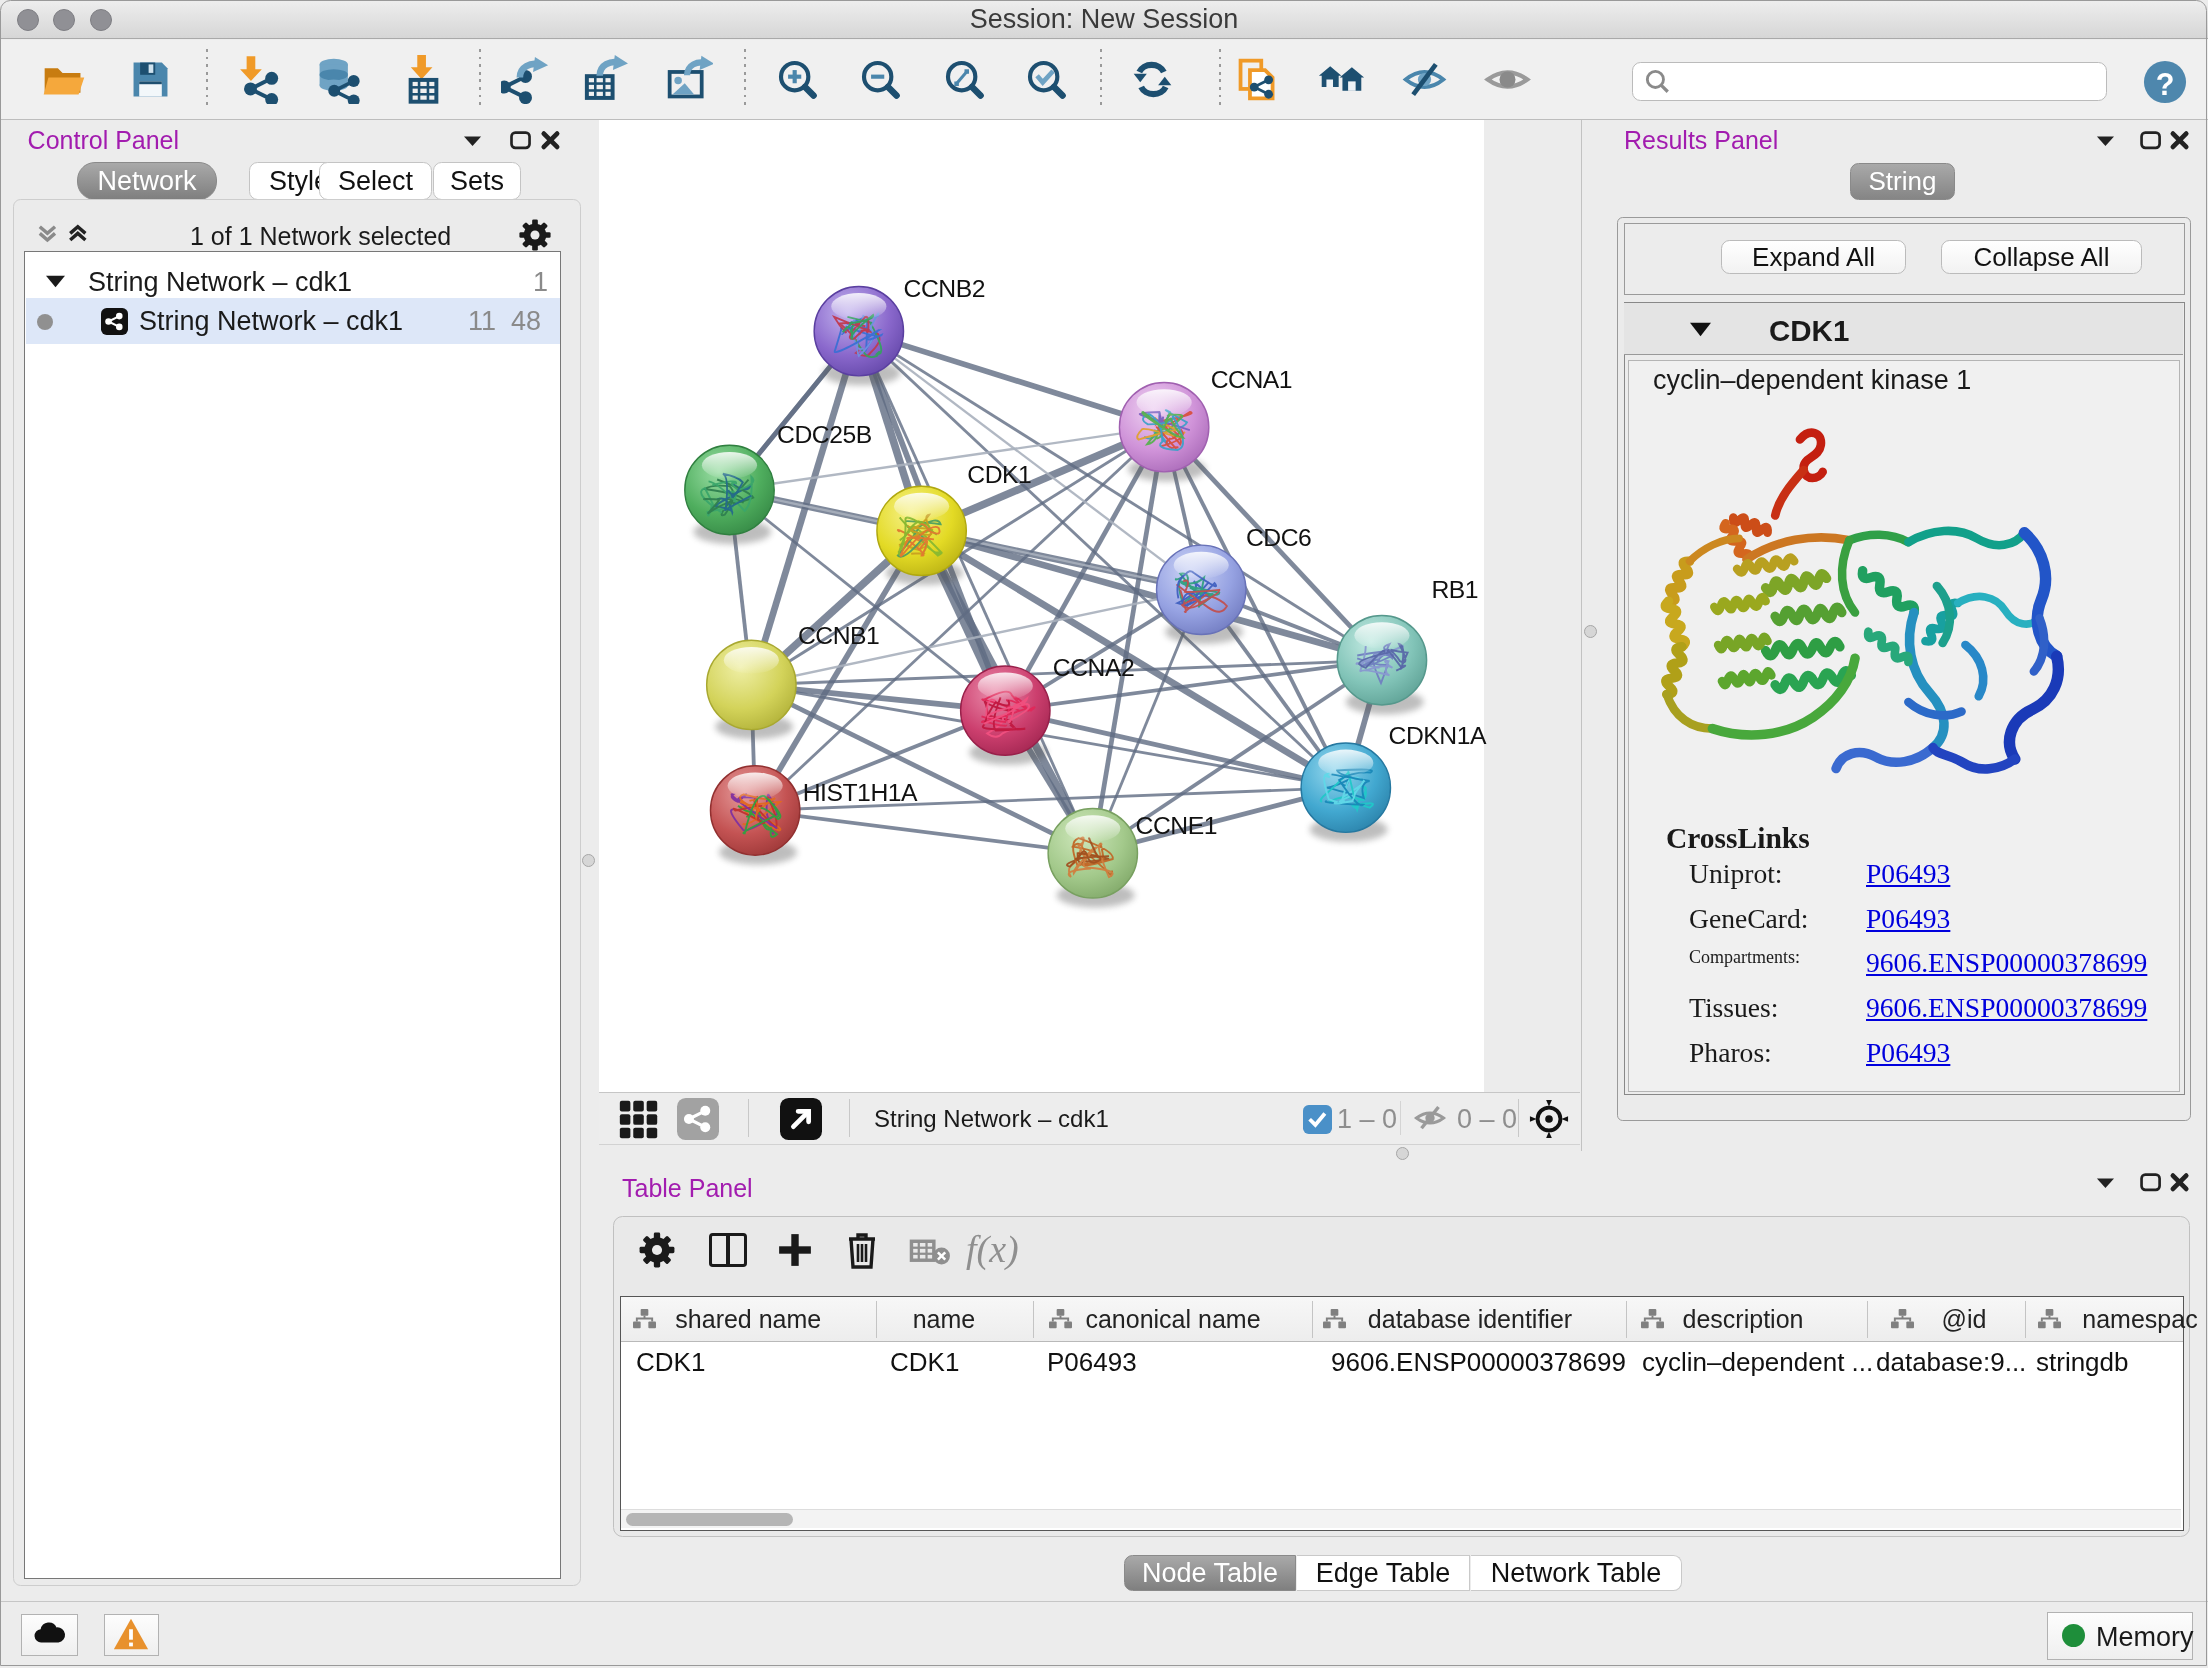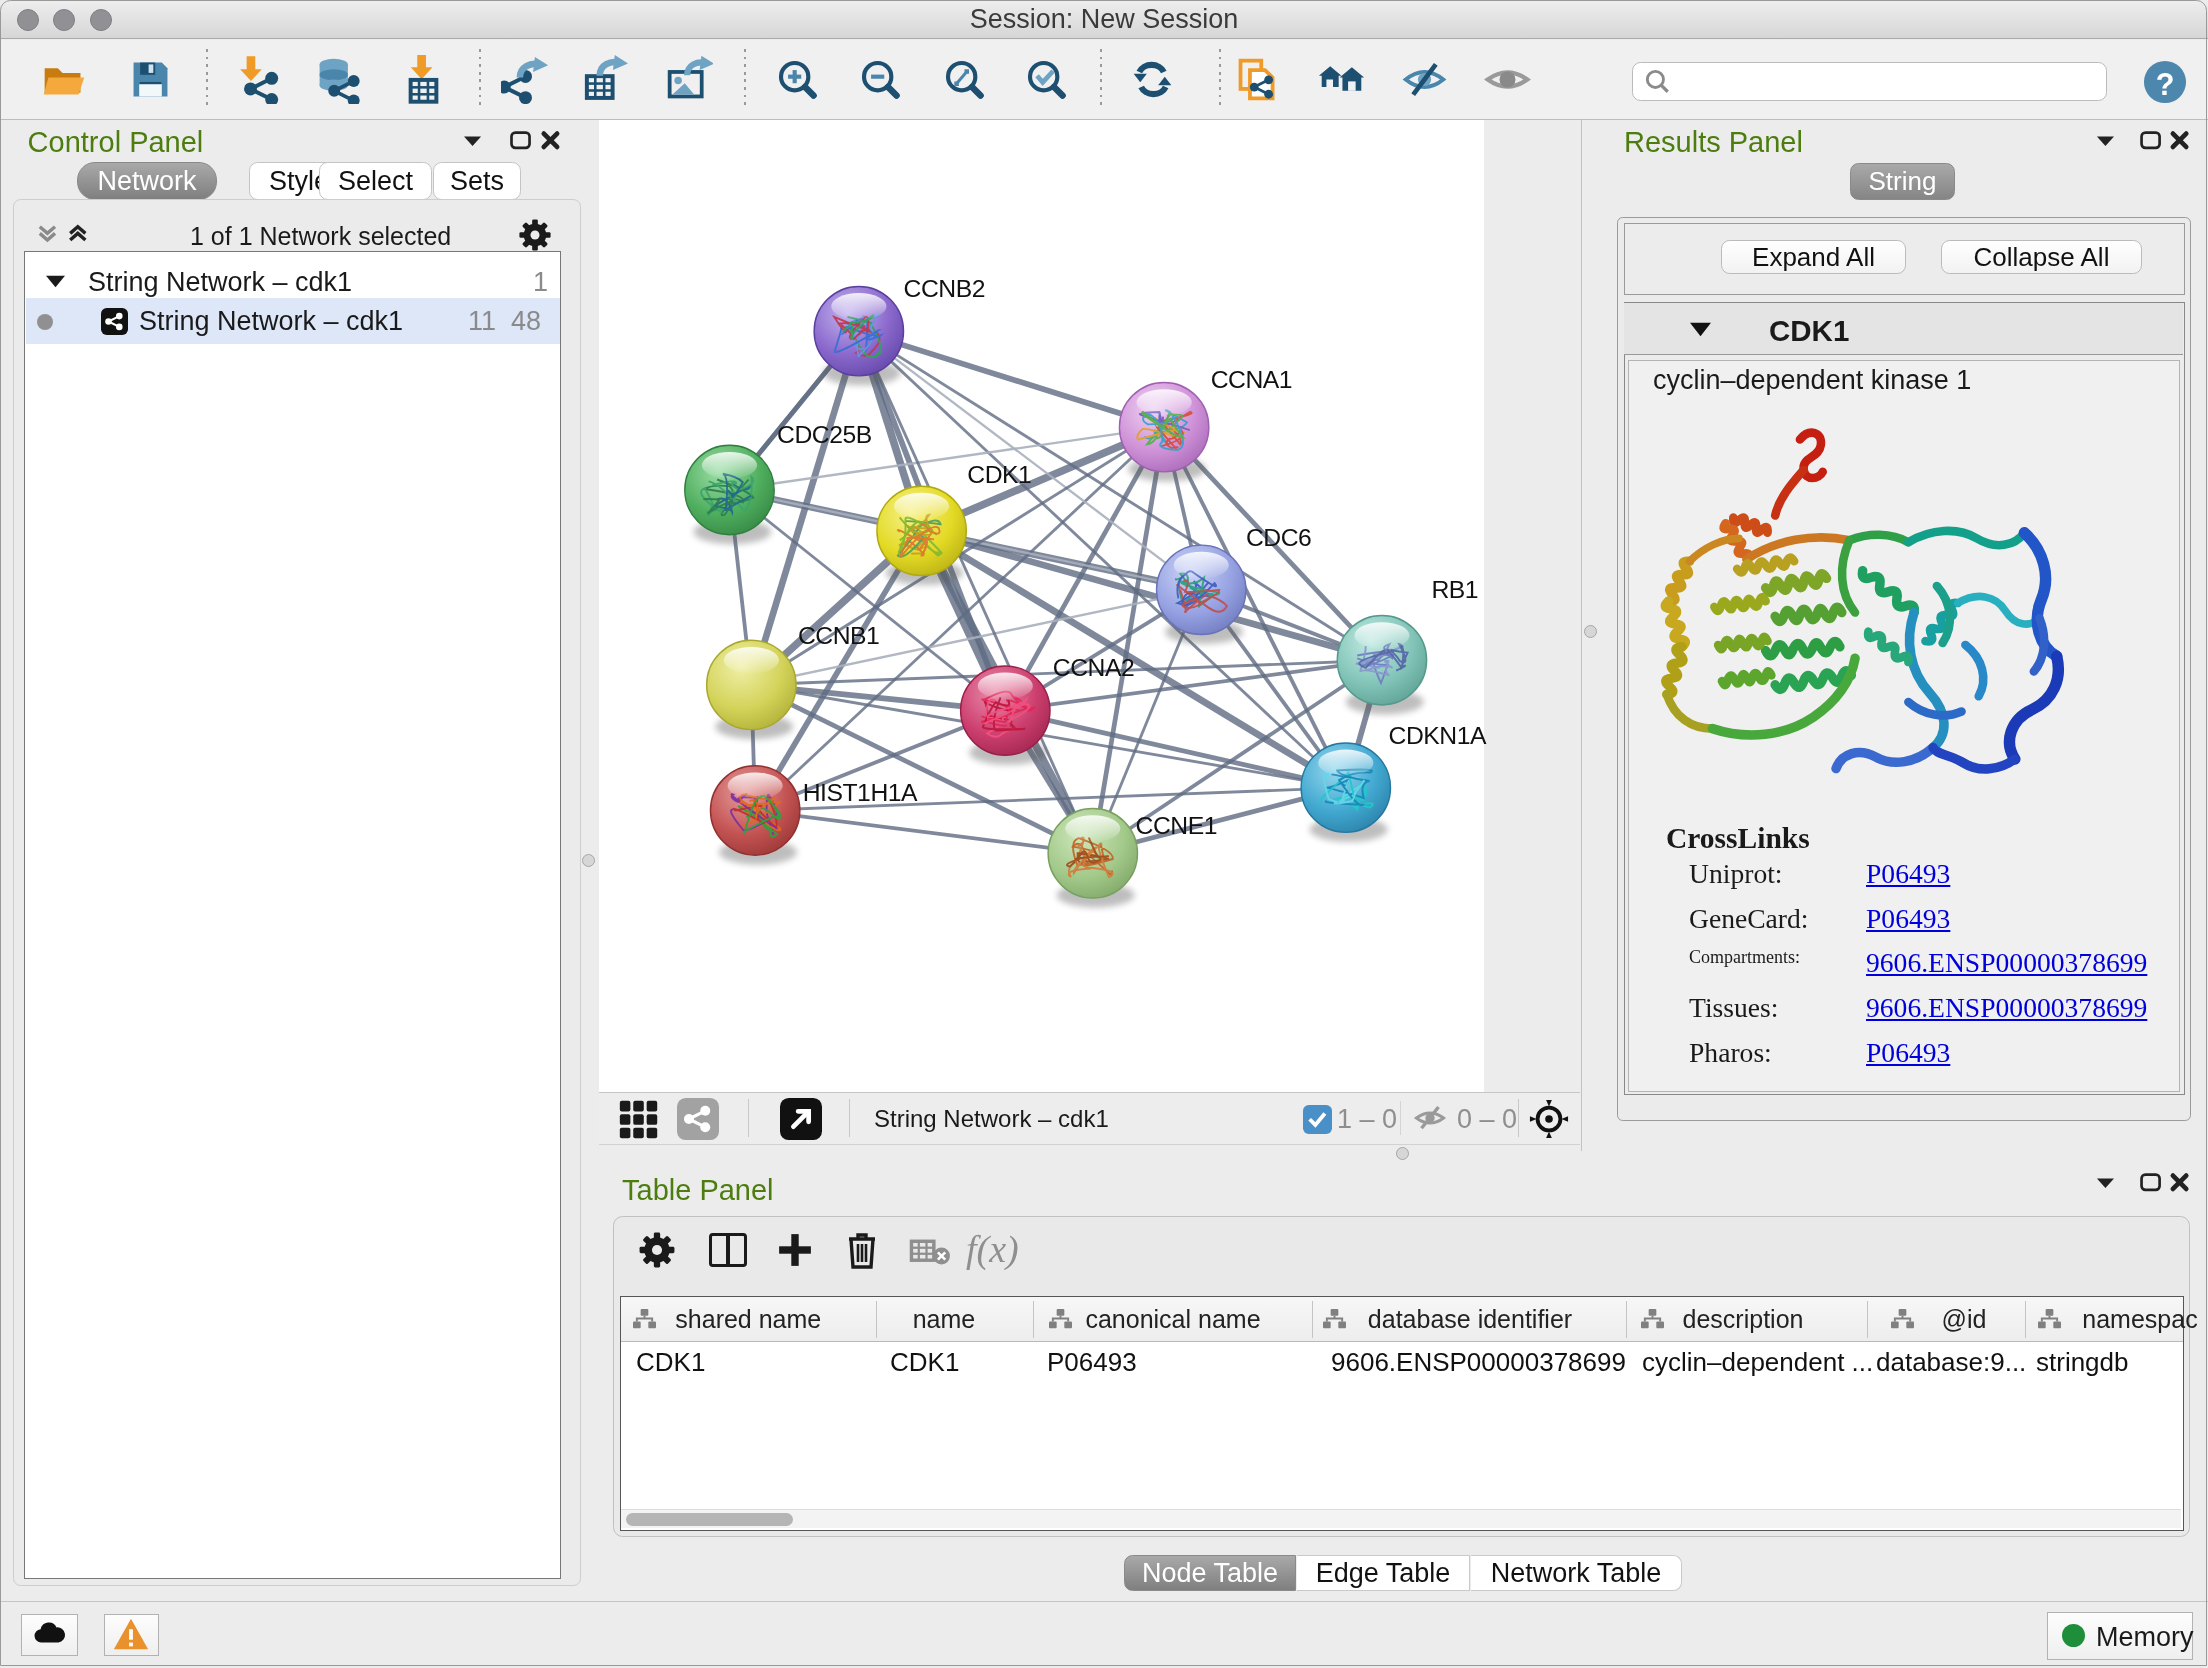--- a/index.html
+++ b/index.html
@@ -6,21 +6,21 @@
   font-family:"Liberation Sans", sans-serif; color:#1a1a1a; overflow:hidden; }
 .abs { position:absolute; }
 .titlebar { left:0; top:0; width:2208px; height:39px;
   background:linear-gradient(#eeeeee,#d6d6d6); border-bottom:1px solid #a9a9a9;
   border-radius:9.5px 9.5px 0 0; }
 .title { width:100%; text-align:center; font-size:27px; color:#3a3a3a; line-height:39px; }
 .light { width:22px; height:22px; border-radius:50%; background:#909095; border:1px solid #7e7e83; top:8.6px; }
 .toolbar { left:0; top:40px; width:2208px; height:80px; background:#f0f0f0; border-bottom:1px solid #bdbdbd; }
 .searchbox { left:1632px; top:62px; width:475px; height:39px; background:#fff;
   border:1.9px solid #bbb; border-radius:8.6px; }
-.panel-title { font-size:29px; color:#4d7c0f; }
+.panel-title { font-size:25px; color:#a21caf; }
 .tabbtn { position:absolute; height:38px; border:1px solid #c4c4c4; background:#fff;
   font-size:27px; text-align:center; line-height:36px; color:#111; }
 .tabsel { background:linear-gradient(#a9a9a9,#7f7f7f); color:#fff; border-color:#8a8a8a; }
 .listbox { left:24px; top:251px; width:537px; height:1328px; background:#fff; border:1.9px solid #777; }
 .netview { left:599px; top:120px; width:885px; height:972px; background:#fff; }
 .netbar { left:599px; top:1092px; width:981px; height:53px; background:#ededed;
   border-top:1px solid #c6c6c6; border-bottom:1px solid #d2d2d2; }
 .results { left:1581px; top:120px; width:628px; height:1031px; background:#ececec; border-left:1px solid #c2c2c2; }
 .rbox { position:absolute; border:1px solid #9a9a9a; background:#ececec; }
 .btn { position:absolute; background:linear-gradient(#ffffff,#f2f2f2); border:1px solid #bbb;

